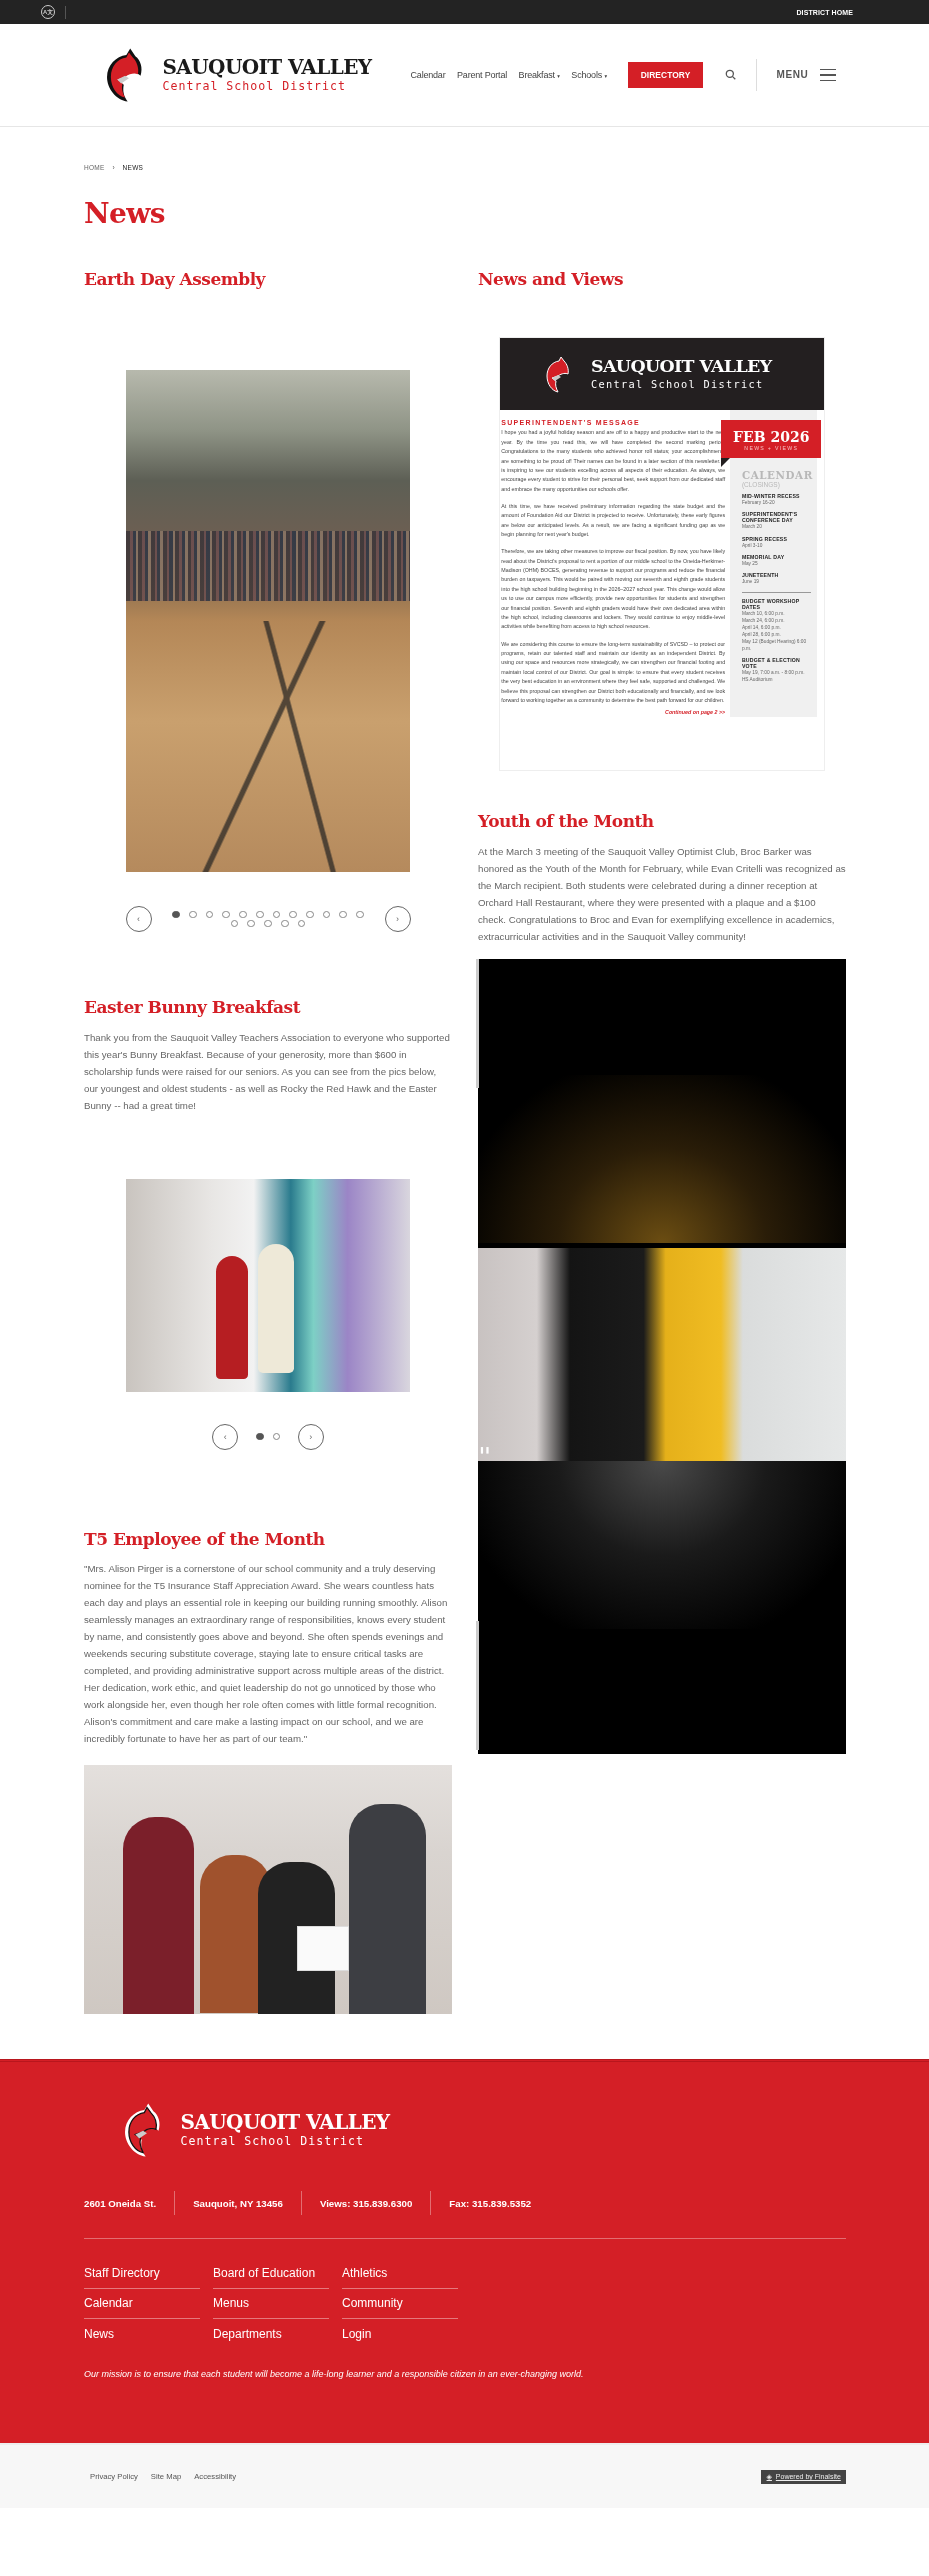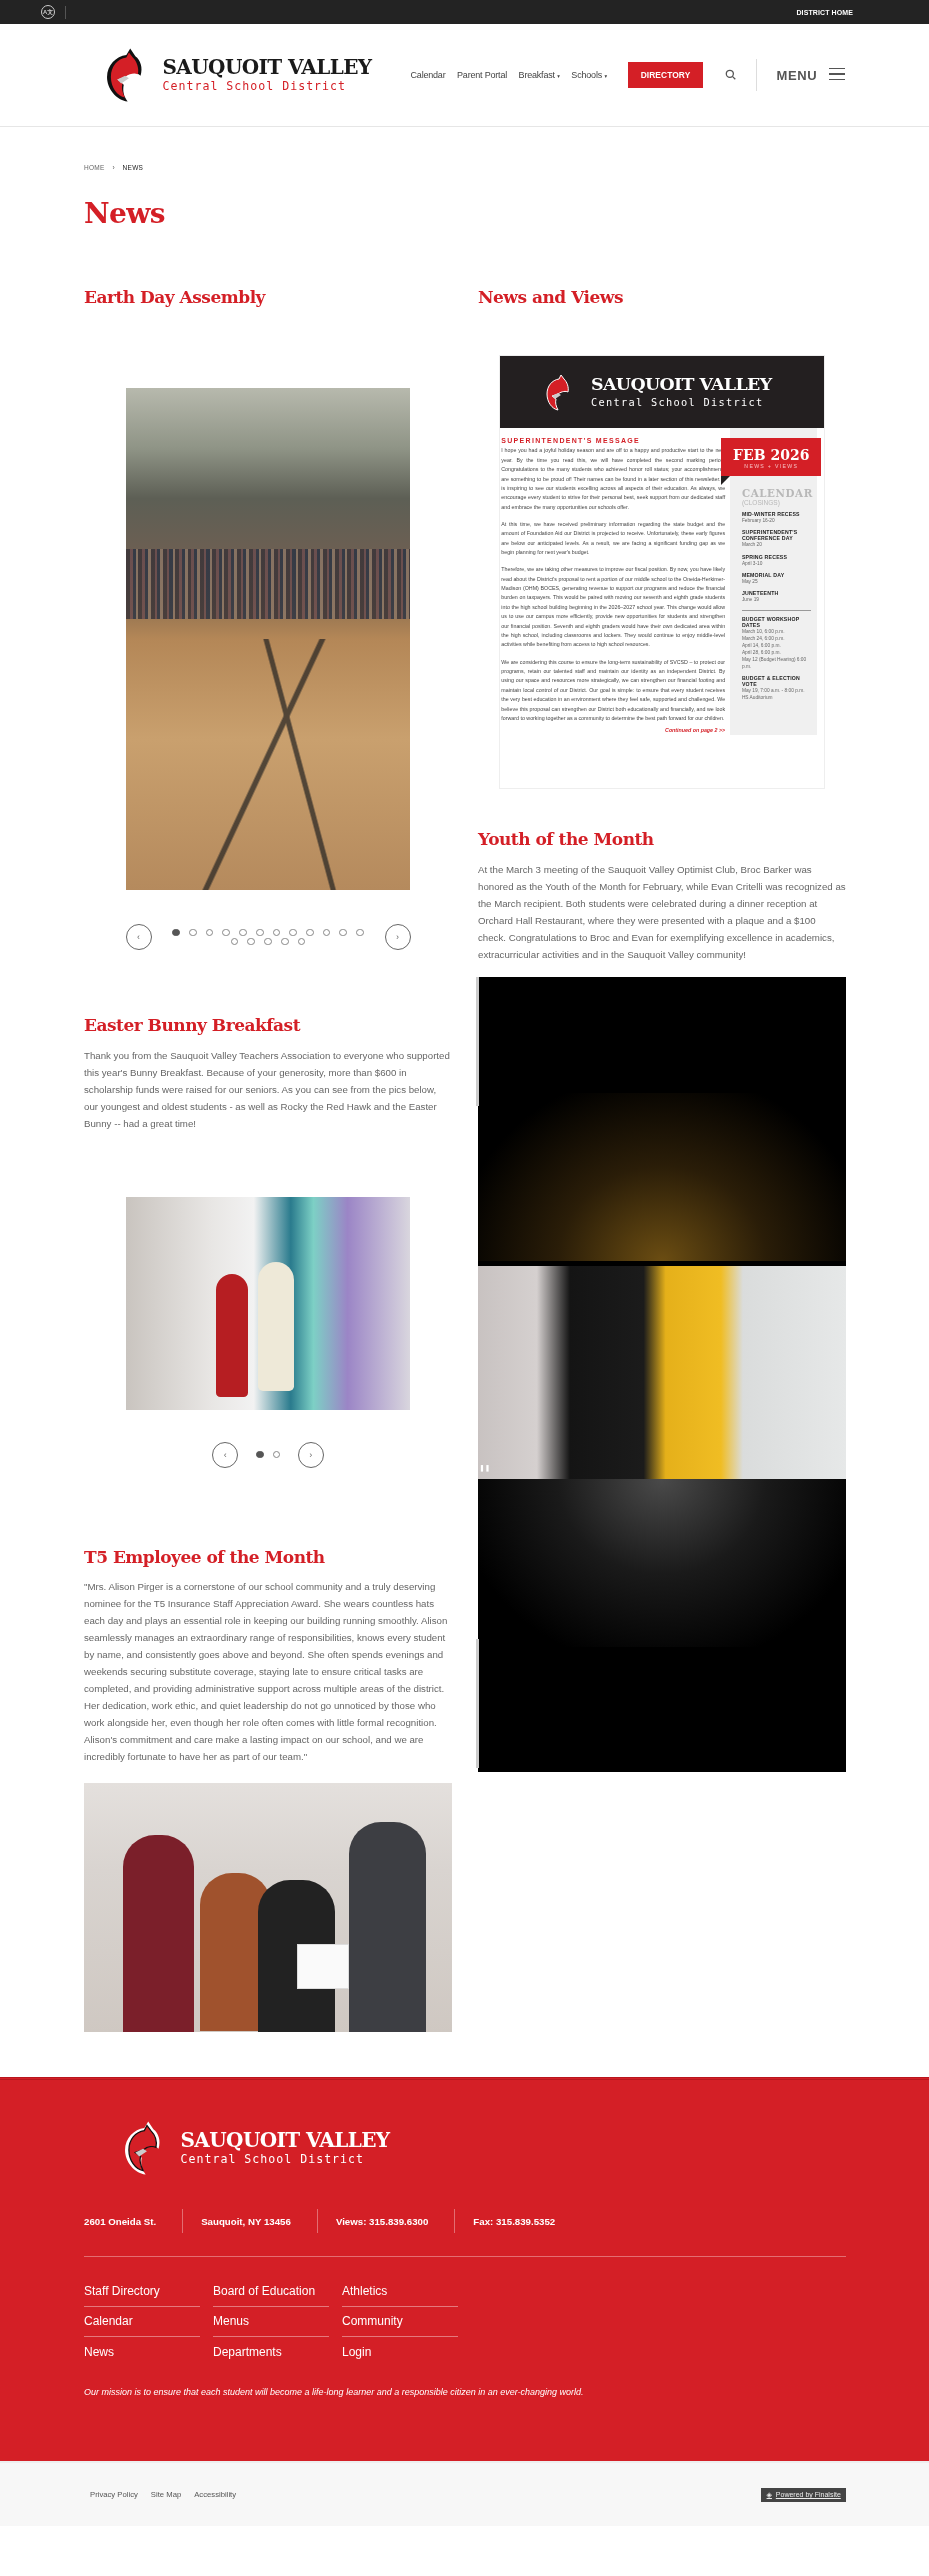--- a/index.html
+++ b/index.html
@@ -19,32 +19,32 @@
   .logo-mark { width: 58px; height: 58px; }
   .logo-text { display: flex; flex-direction: column; }
   .logo-name { font-family: "DejaVu Serif", "Liberation Serif", serif; font-weight: bold; font-size: 20px; color: #1a1a1a; letter-spacing: -0.6px; line-height: 1; }
   .logo-sub { font-family: "DejaVu Sans Mono", monospace; font-size: 11.6px; color: #d41f26; letter-spacing: 1px; margin-top: 2.6px; }
   .main-nav { display: flex; align-items: center; gap: 11.6px; margin-left: 39px; }
   .nav-link { color: #444; font-size: 9px; text-decoration: none; font-family: "Liberation Sans", sans-serif; letter-spacing: -0.2px; }
   .nav-caret { font-size: 5.2px; margin-left: 1.3px; }
   .directory-btn { margin-left: 20.7px; background: #d41f26; color: #fff; border: none; font-weight: bold; font-size: 8.4px; padding: 0 13px; height: 26px; letter-spacing: 0.1px; }
   .search-btn { margin-left: 20.7px; width: 13px; height: 13px; background: none; border: none; }
   .header-divider { width: 0.6px; height: 32px; background: #ddd; margin-left: 19.4px; }
-  .menu-btn { display: flex; align-items: flex-start; gap: 12px; margin-left: 19.4px; background: none; border: none; color: #555; font-weight: bold; font-size: 13px; letter-spacing: 0.6px; }
+  .menu-btn { display: flex; align-items: flex-start; gap: 12px; margin-left: 19.4px; background: none; border: none; color: #555; font-weight: bold; font-size: 10px; letter-spacing: 0.6px; }
   .hamburger { display: flex; flex-direction: column; gap: 4.5px; }
   .hamburger span { display: block; width: 16px; height: 1.3px; background: #555; }
 
   
   .content { padding: 0 84px; }
   .breadcrumb { margin-top: 37px; font-size: 6.5px; letter-spacing: 0.3px; display: flex; gap: 7.7px; align-items: center; }
   .breadcrumb a { color: #666; text-decoration: none; }
   .breadcrumb .current { color: #222; }
   .page-title { font-family: "DejaVu Serif", "Liberation Serif", serif; font-weight: bold; color: #d41f26; font-size: 28px; margin-top: 26px; letter-spacing: -0.6px; }
 
-  .columns { display: flex; gap: 26px; margin-top: 57px; }
+  .columns { display: flex; gap: 26px; margin-top: 39px; }
   .col { width: 368px; }
   .article-title { font-family: "DejaVu Serif", "Liberation Serif", serif; font-weight: bold; color: #d41f26; font-size: 17px; letter-spacing: -0.5px; }
   .article-body { font-size: 9.7px; line-height: 17px; color: #666; margin-top: 11.6px; }
   .article-body p + p { margin-top: 17px; }
   .carousel-controls { display: flex; align-items: center; justify-content: center; gap: 13px; margin-top: 34px; }
   .carousel-arrow { width: 26px; height: 26px; border: 0.6px solid #666; border-radius: 50%; background: #fff; color: #666; font-size: 9px; display: flex; align-items: center; justify-content: center; }
   .dots { display: flex; flex-wrap: wrap; width: 207px; justify-content: center; row-gap: 1.3px; }
   .dot { width: 7.7px; height: 7.7px; border: 1px solid #888; border-radius: 50%; margin: 0 4.5px; background: #fff; }
   .dot.active { background: #555; border-color: #555; }
   .dots-small { width: auto; }
@@ -96,21 +96,21 @@
   .employee-photo .p2 { position: absolute; left: 116px; top: 90px; width: 71px; height: 158px; background: #a0522d; border-radius: 32px 32px 0 0; }
   .employee-photo .p3 { position: absolute; left: 174px; top: 97px; width: 77px; height: 152px; background: #222; border-radius: 32px 32px 0 0; }
   .employee-photo .p4 { position: absolute; left: 265px; top: 39px; width: 77px; height: 210px; background: #3d3e43; border-radius: 32px 32px 0 0; }
   .employee-photo .cert { position: absolute; left: 213px; top: 161px; width: 52px; height: 45px; background: #fafafa; border: 1.3px solid #ddd; }
 
   
   .footer { margin-top: 45px; background: #d41f26; border-top: 3.2px double #b8161d; padding: 39px 84px 19.4px; color: #fff; }
   .footer-logo { display: flex; align-items: center; gap: 6.5px; padding-left: 32px; }
   .footer-logo .logo-name { color: #fff; }
   .footer-logo .logo-sub { color: #fff; }
-  .contact-row { display: flex; margin-top: 32px; gap: 8px; }
+  .contact-row { display: flex; margin-top: 32px; }
   .contact-item { font-weight: bold; font-size: 9.7px; padding: 6.5px 18px; border-left: 0.6px solid rgba(255,255,255,0.35); }
   .contact-item:first-child { padding-left: 0; border-left: none; }
   .footer-rule { border: none; border-top: 0.6px solid rgba(255,255,255,0.35); margin-top: 22.6px; }
   .footer-links { display: flex; margin-top: 19.4px; }
   .schools { width: 387px; }
   .schools h3 { font-family: "DejaVu Serif", serif; font-size: 13px; font-weight: bold; }
   .school-list { display: flex; margin-top: 19.4px; }
   .school-list a { color: #fff; font-size: 8.4px; text-decoration: none; width: 129px; }
   .quick-links { display: grid; grid-template-columns: repeat(3, 116px); column-gap: 13px; }
   .quick-links a { color: #fff; font-size: 12px; text-decoration: none; padding: 7.7px 0; border-bottom: 1.3px solid rgba(255,255,255,0.4); }

